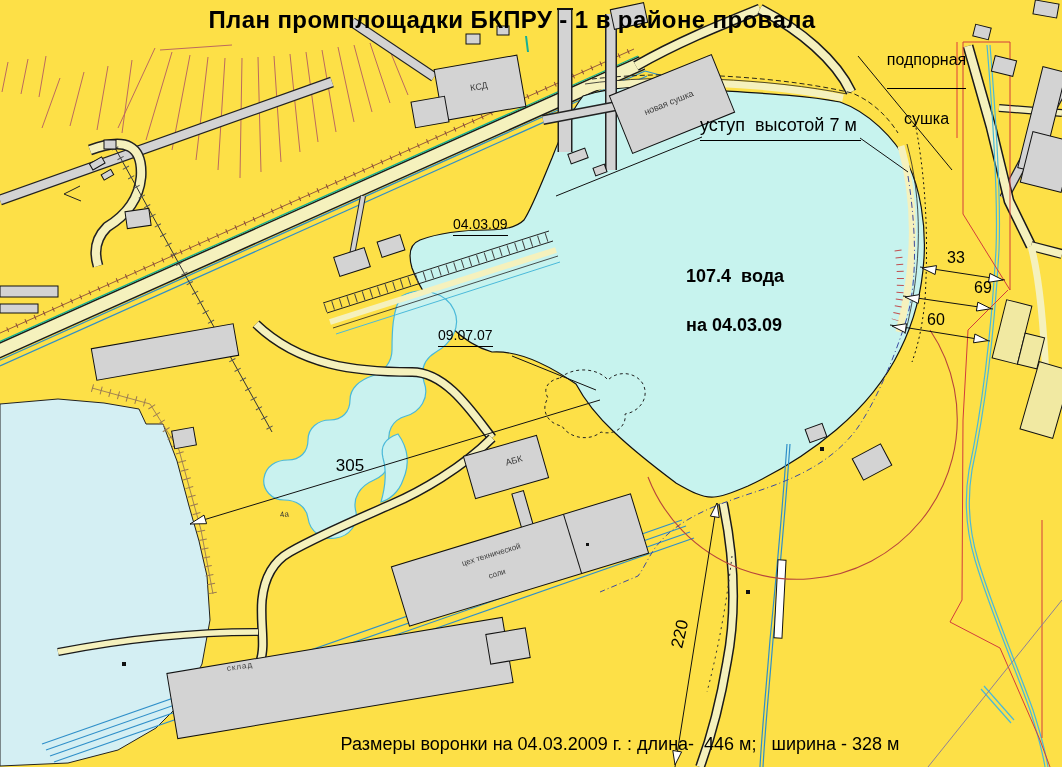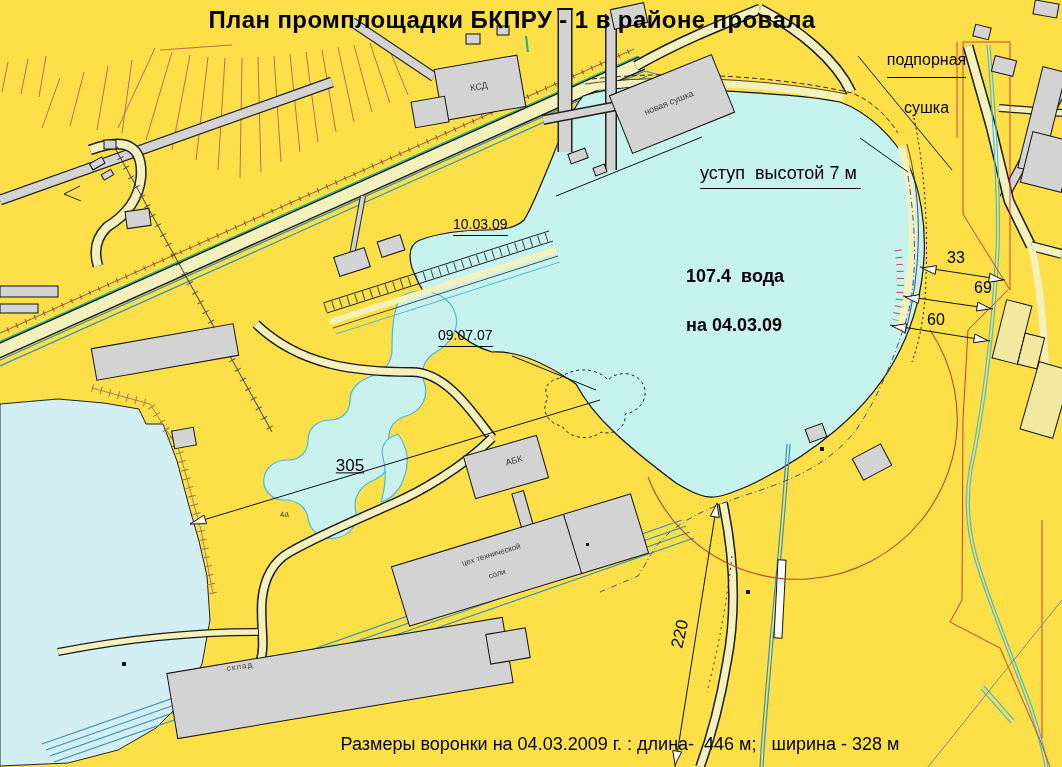--- a/index.html
+++ b/index.html
@@ -3,22 +3,22 @@
 <meta charset="utf-8">
 <style>
   html,body{margin:0;padding:0;background:#ffffff;}
   #stage{position:relative;width:1062px;height:767px;overflow:hidden;background:#fde047;
          font-family:"Liberation Sans",sans-serif;}
   #stage svg{position:absolute;left:0;top:0;}
   .lbl{position:absolute;color:#000;white-space:pre;line-height:1.25;}
   .ctr{transform:translate(-50%,-50%);}
   .title{font-size:24px;font-weight:bold;letter-spacing:.4px;}
   .note{font-size:16px;text-align:center;}
-  .note .u{border-bottom:1px solid #000;padding-bottom:7px;display:inline-block;}
-  .scarp{font-size:18px;border-bottom:1px solid #000;padding:0 4px 3px 0;margin-top:48px;}
+  .note .u{border-bottom:1px solid #000;padding-bottom:18px;display:inline-block;}
+  .scarp{font-size:18px;border-bottom:1px solid #000;padding:0 4px 3px 0;}
   .water{font-size:18px;font-weight:bold;line-height:1.35;}
   .cdate{font-size:14px;border-bottom:1px solid #000;padding-bottom:1px;}
   .dim{font-size:16px;}
   .bl{font-size:9px;color:#3a3a3a;text-align:center;line-height:1.2;}
   .bl2{font-size:8px;color:#3a3a3a;text-align:center;line-height:1.25;}
   .footer{font-size:18px;}
   .mark4{font-size:8px;color:#333;}
 </style>
 </head>
 <body>
@@ -314,24 +314,24 @@
     <span>сушка</span>
   </div>
 
   <div class="lbl scarp" style="left:700px;top:114px;">уступ  высотой 7 м</div>
 
   <div class="lbl water" style="left:666px;top:240px;">
     <span>107.4  вода</span><br>
     <span>на 04.03.09</span>
   </div>
 
-  <div class="lbl cdate" style="left:453px;top:216px;">10.03.09</div>
+  <div class="lbl cdate" style="left:453px;top:216px;">04.03.09</div>
   <div class="lbl cdate" style="left:438px;top:327px;">09.07.07</div>
 
-  <div class="lbl dim ctr" style="left:350px;top:466px;font-size:17px;text-decoration:underline;">305</div>
+  <div class="lbl dim ctr" style="left:350px;top:466px;font-size:17px;">305</div>
   <div class="lbl dim" style="left:680px;top:634px;transform:translate(-50%,-50%) rotate(-77deg);font-size:17px;">220</div>
   <div class="lbl dim ctr" style="left:956px;top:258px;">33</div>
   <div class="lbl dim ctr" style="left:944px;top:288px;margin-left:39px;">69</div>
   <div class="lbl dim ctr" style="left:936px;top:320px;">60</div>
 
   <div class="lbl bl" style="left:479px;top:87px;transform:translate(-50%,-50%) rotate(-10deg);">КСД</div>
   <div class="lbl bl" style="left:669px;top:103px;transform:translate(-50%,-50%) rotate(-22deg);">новая сушка</div>
   <div class="lbl bl" style="left:514px;top:461px;transform:translate(-50%,-50%) rotate(-16deg);">АБК</div>
   <div class="lbl bl2" style="left:490px;top:566px;transform:translate(-50%,-50%) rotate(-17deg);">
     <span>цех технической</span><br>

